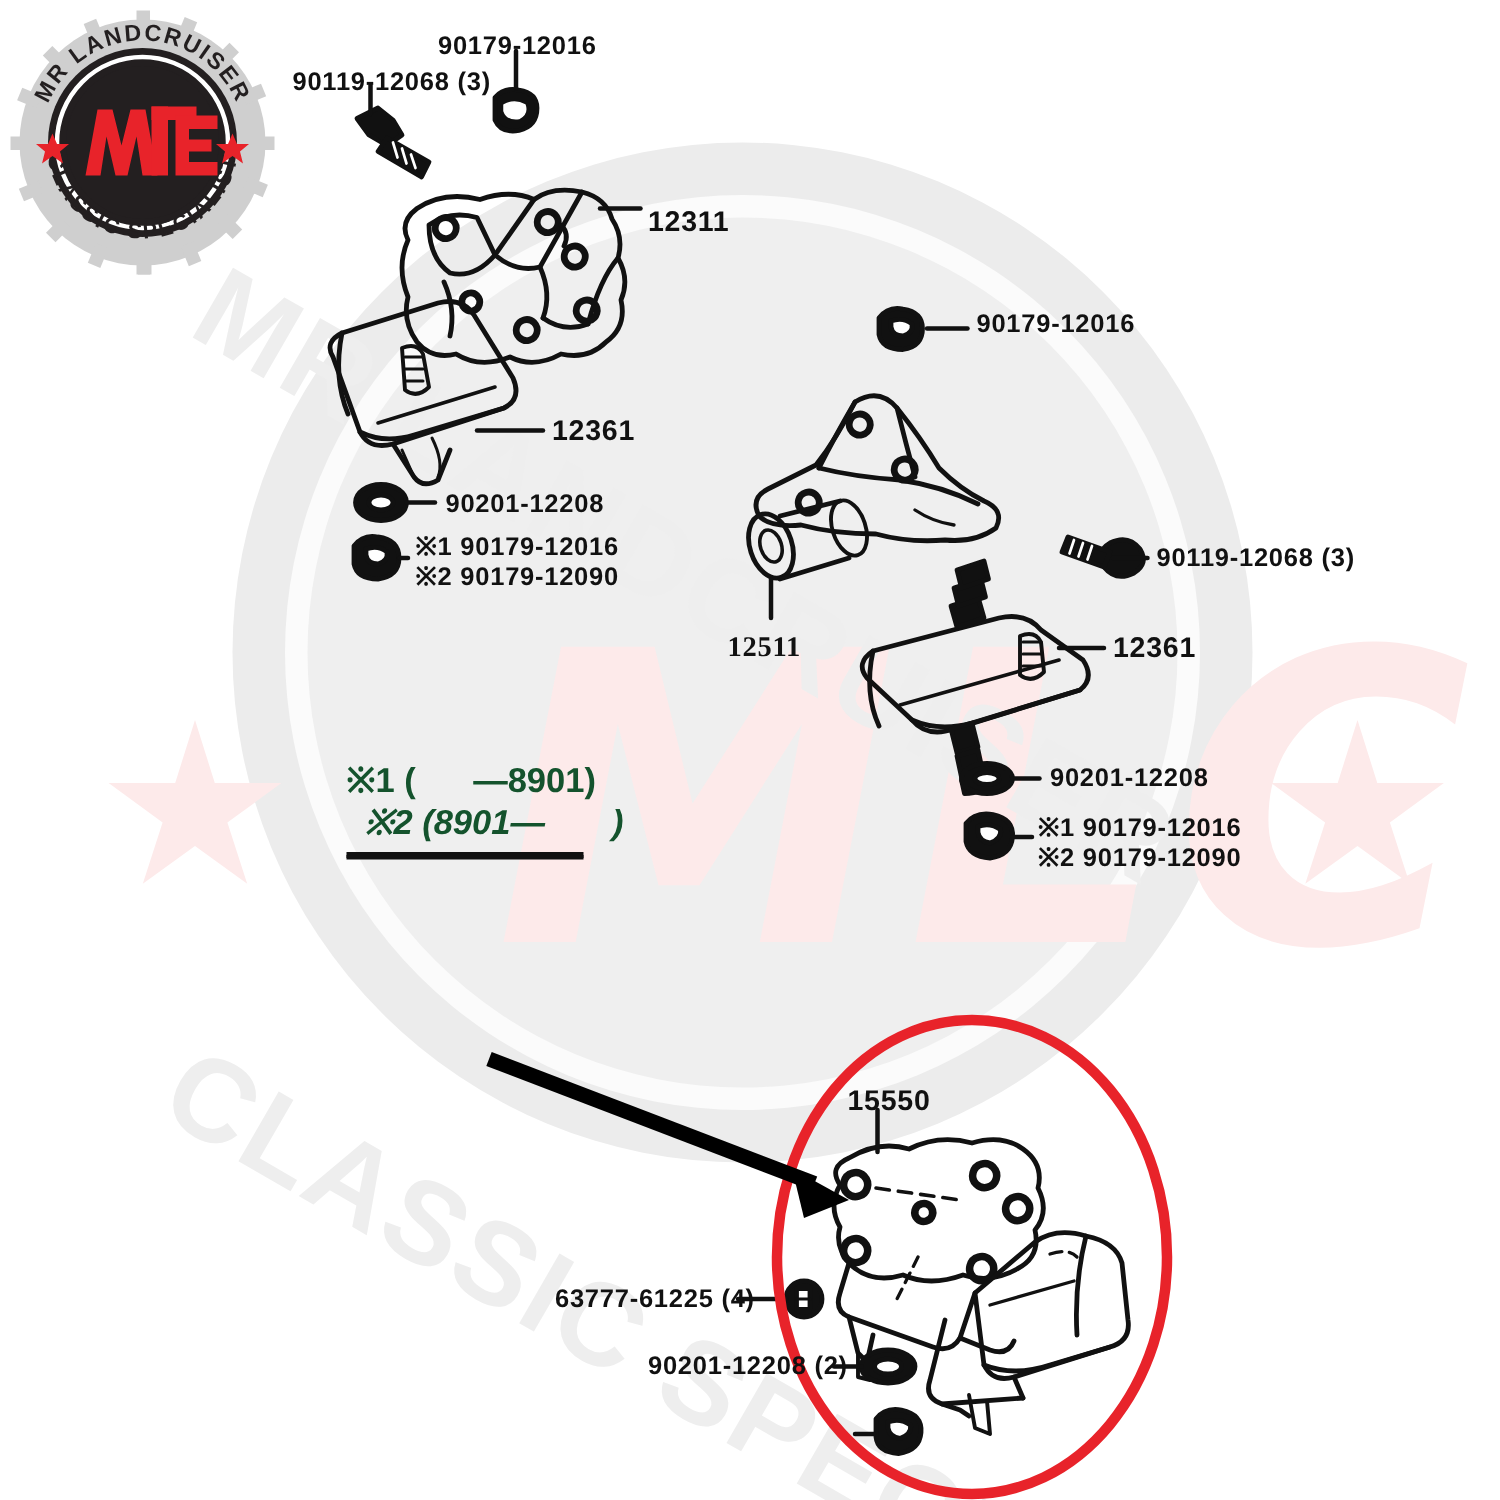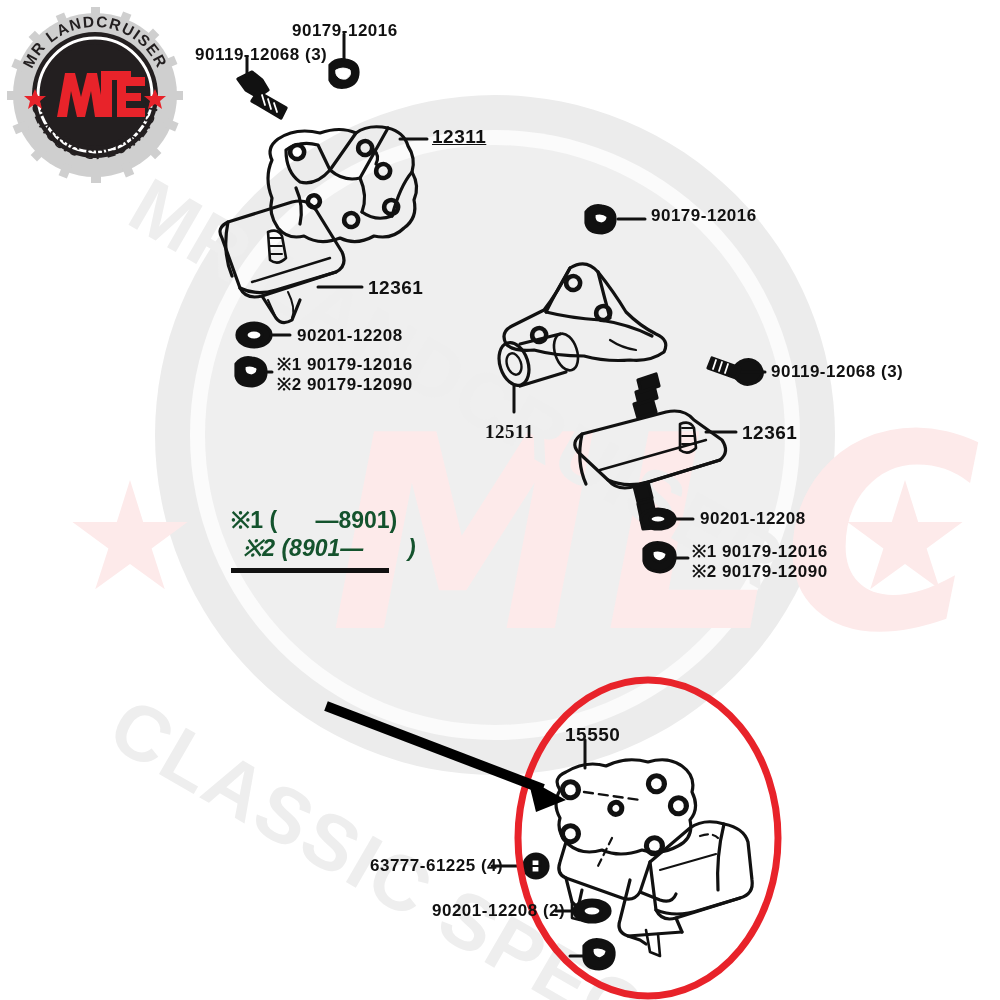--- a/index.html
+++ b/index.html
@@ -382,21 +382,21 @@
     <ellipse cx="648" cy="838" rx="130" ry="158" fill="none" stroke="#e8232a" stroke-width="7"></ellipse>
 
     <g>
       <line x1="326" y1="706" x2="543" y2="789" stroke="#000000" stroke-width="10" stroke-linecap="butt"></line>
       <polygon points="566,800 528,779 536,812" fill="#000000"></polygon>
     </g>
   </svg>
 
   <div class="lbl" style="left:195px;top:45px;">90119-12068 (3)</div>
   <div class="lbl" style="left:292px;top:21px;">90179-12016</div>
-  <div class="lbl big" style="left:432px;top:126px;text-decoration:underline;">12311</div>
+  <div class="lbl big" style="left:432px;top:138px;">12311</div>
   <div class="lbl big" style="left:368px;top:277px;">12361</div>
   <div class="lbl" style="left:297px;top:326px;">90201-12208</div>
   <div class="lbl two-line" style="left:277px;top:355px;white-space:pre;">※1 90179-12016
 ※2 90179-12090</div>
   <div class="lbl" style="left:651px;top:206px;">90179-12016</div>
   <div class="lbl" style="left:771px;top:362px;">90119-12068 (3)</div>
   <div class="lbl big" style="left:485px;top:421px;font-family:Liberation Serif, serif;">12511</div>
   <div class="lbl big" style="left:742px;top:422px;">12361</div>
   <div class="lbl" style="left:700px;top:509px;">90201-12208</div>
   <div class="lbl two-line" style="left:692px;top:542px;white-space:pre;">※1 90179-12016

